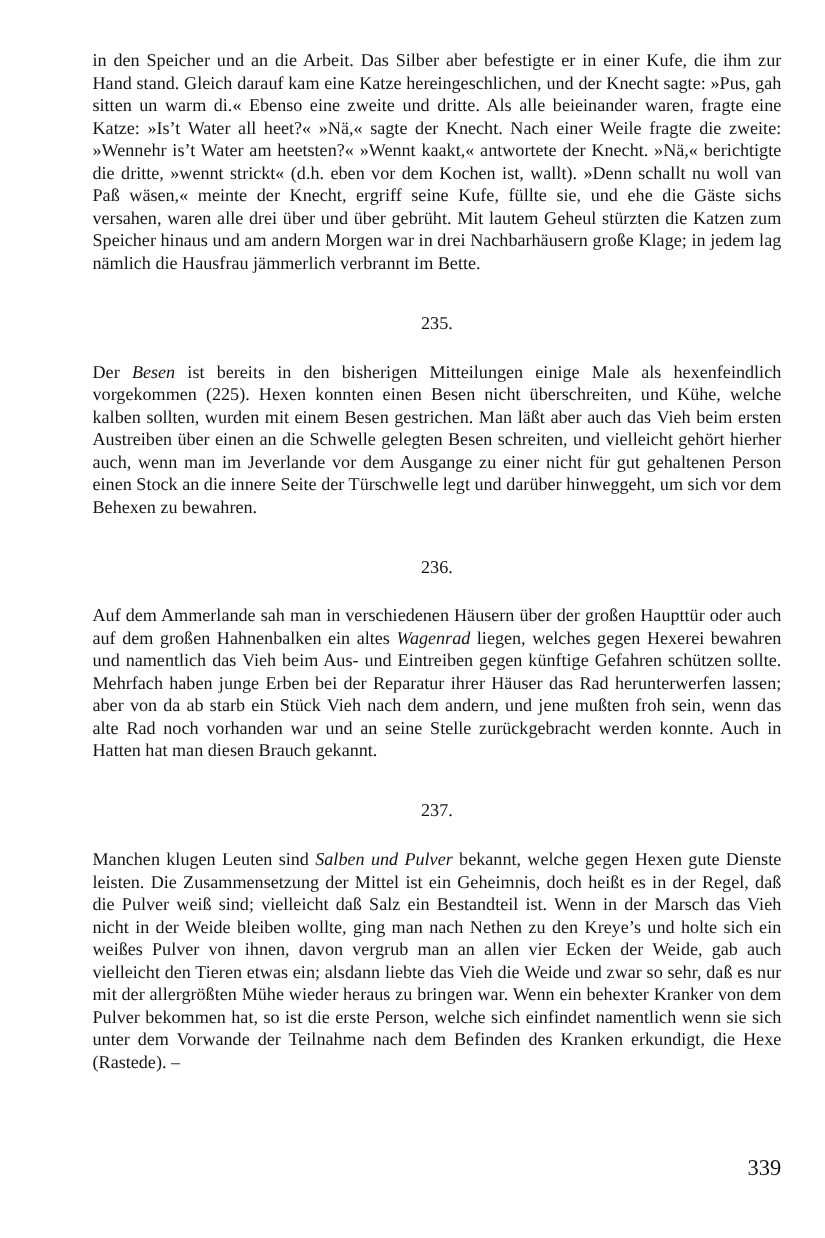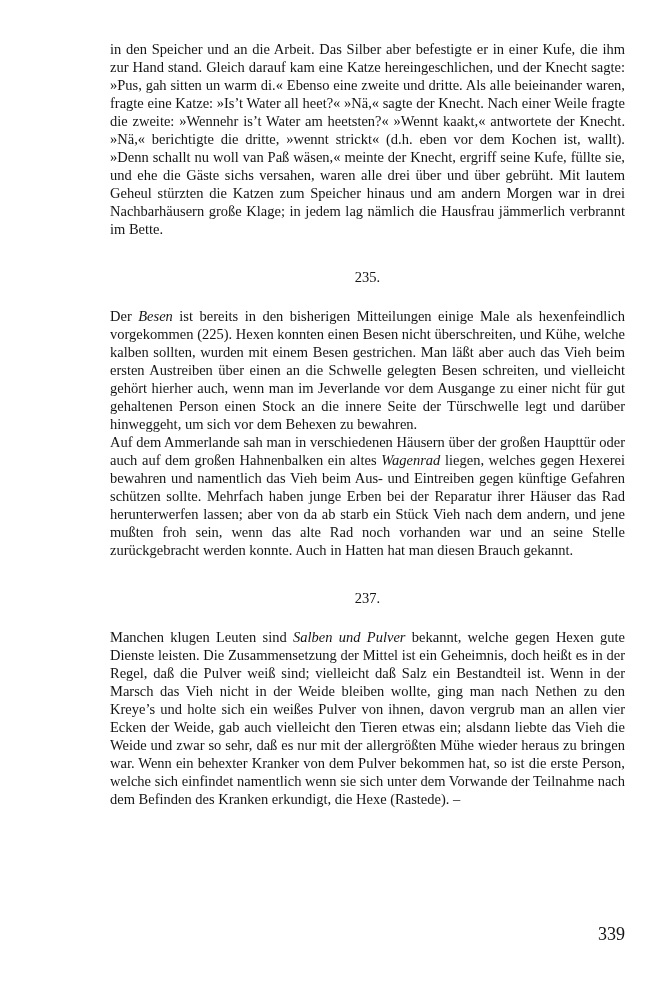--- a/index.html
+++ b/index.html
@@ -6,21 +6,21 @@
     margin: 0;
     padding: 0;
     background: #ffffff;
   }
   .page {
     position: relative;
     width: 660px;
     height: 990px;
     background: #ffffff;
     box-sizing: border-box;
-    padding: 40px 35px 0 110px;
+    padding: 40px 35px 0 74px;
     font-family: "Liberation Serif", "DejaVu Serif", serif;
     color: #141414;
     overflow: hidden;
   }
   .content p {
     margin: 0;
     text-align: justify;
     font-size: 14.5px;
     line-height: 18px;
   }
@@ -46,18 +46,19 @@
   }
 </style>
 </head>
 <body>
 
 <div class="page">
   <div class="content">
       <p class="paragraph"><span>in den Speicher und an die Arbeit. Das Silber aber befestigte er in einer Kufe, die ihm zur Hand stand. Gleich darauf kam eine Katze hereingeschlichen, und der Knecht sagte: »Pus, gah sitten un warm di.« Ebenso eine zweite und dritte. Als alle beieinander waren, fragte eine Katze: »Is’t Water all heet?« »Nä,« sagte der Knecht. Nach einer Weile fragte die zweite: »Wennehr is’t Water am heetsten?« »Wennt kaakt,« antwortete der Knecht. »Nä,« berichtigte die dritte, »wennt strickt« (d.h. eben vor dem Kochen ist, wallt). »Denn schallt nu woll van Paß wäsen,« meinte der Knecht, ergriff seine Kufe, füllte sie, und ehe die Gäste sichs versahen, waren alle drei über und über gebrüht. Mit lautem Geheul stürzten die Katzen zum Speicher hinaus und am andern Morgen war in drei Nachbarhäusern große Klage; in jedem lag nämlich die Hausfrau jämmerlich verbrannt im Bette.</span></p>
       <div class="section-heading">235.</div>
       <p class="paragraph"><span>Der </span><span style="font-style: italic;">Besen</span><span> ist bereits in den bisherigen Mitteilungen einige Male als hexenfeindlich vorgekommen (225). Hexen konnten einen Besen nicht überschreiten, und Kühe, welche kalben sollten, wurden mit einem Besen gestrichen. Man läßt aber auch das Vieh beim ersten Austreiben über einen an die Schwelle gelegten Besen schreiten, und vielleicht gehört hierher auch, wenn man im Jeverlande vor dem Ausgange zu einer nicht für gut gehaltenen Person einen Stock an die innere Seite der Türschwelle legt und darüber hinweggeht, um sich vor dem Behexen zu bewahren.</span></p>
+      <div class="section-heading">236.</div>
       <p class="paragraph"><span>Auf dem Ammerlande sah man in verschiedenen Häusern über der großen Haupttür oder auch auf dem großen Hahnenbalken ein altes </span><span style="font-style: italic;">Wagenrad</span><span> liegen, welches gegen Hexerei bewahren und namentlich das Vieh beim Aus- und Eintreiben gegen künftige Gefahren schützen sollte. Mehrfach haben junge Erben bei der Reparatur ihrer Häuser das Rad herunterwerfen lassen; aber von da ab starb ein Stück Vieh nach dem andern, und jene mußten froh sein, wenn das alte Rad noch vorhanden war und an seine Stelle zurückgebracht werden konnte. Auch in Hatten hat man diesen Brauch gekannt.</span></p>
       <div class="section-heading">237.</div>
       <p class="paragraph"><span>Manchen klugen Leuten sind </span><span style="font-style: italic;">Salben und Pulver</span><span> bekannt, welche gegen Hexen gute Dienste leisten. Die Zusammensetzung der Mittel ist ein Geheimnis, doch heißt es in der Regel, daß die Pulver weiß sind; vielleicht daß Salz ein Bestandteil ist. Wenn in der Marsch das Vieh nicht in der Weide bleiben wollte, ging man nach Nethen zu den Kreye’s und holte sich ein weißes Pulver von ihnen, davon vergrub man an allen vier Ecken der Weide, gab auch vielleicht den Tieren etwas ein; alsdann liebte das Vieh die Weide und zwar so sehr, daß es nur mit der allergrößten Mühe wieder heraus zu bringen war. Wenn ein behexter Kranker von dem Pulver bekommen hat, so ist die erste Person, welche sich einfindet namentlich wenn sie sich unter dem Vorwande der Teilnahme nach dem Befinden des Kranken erkundigt, die Hexe (Rastede). –</span></p>
     </div>
   <div class="page-number">339</div>
 </div>
 
 </body></html>

